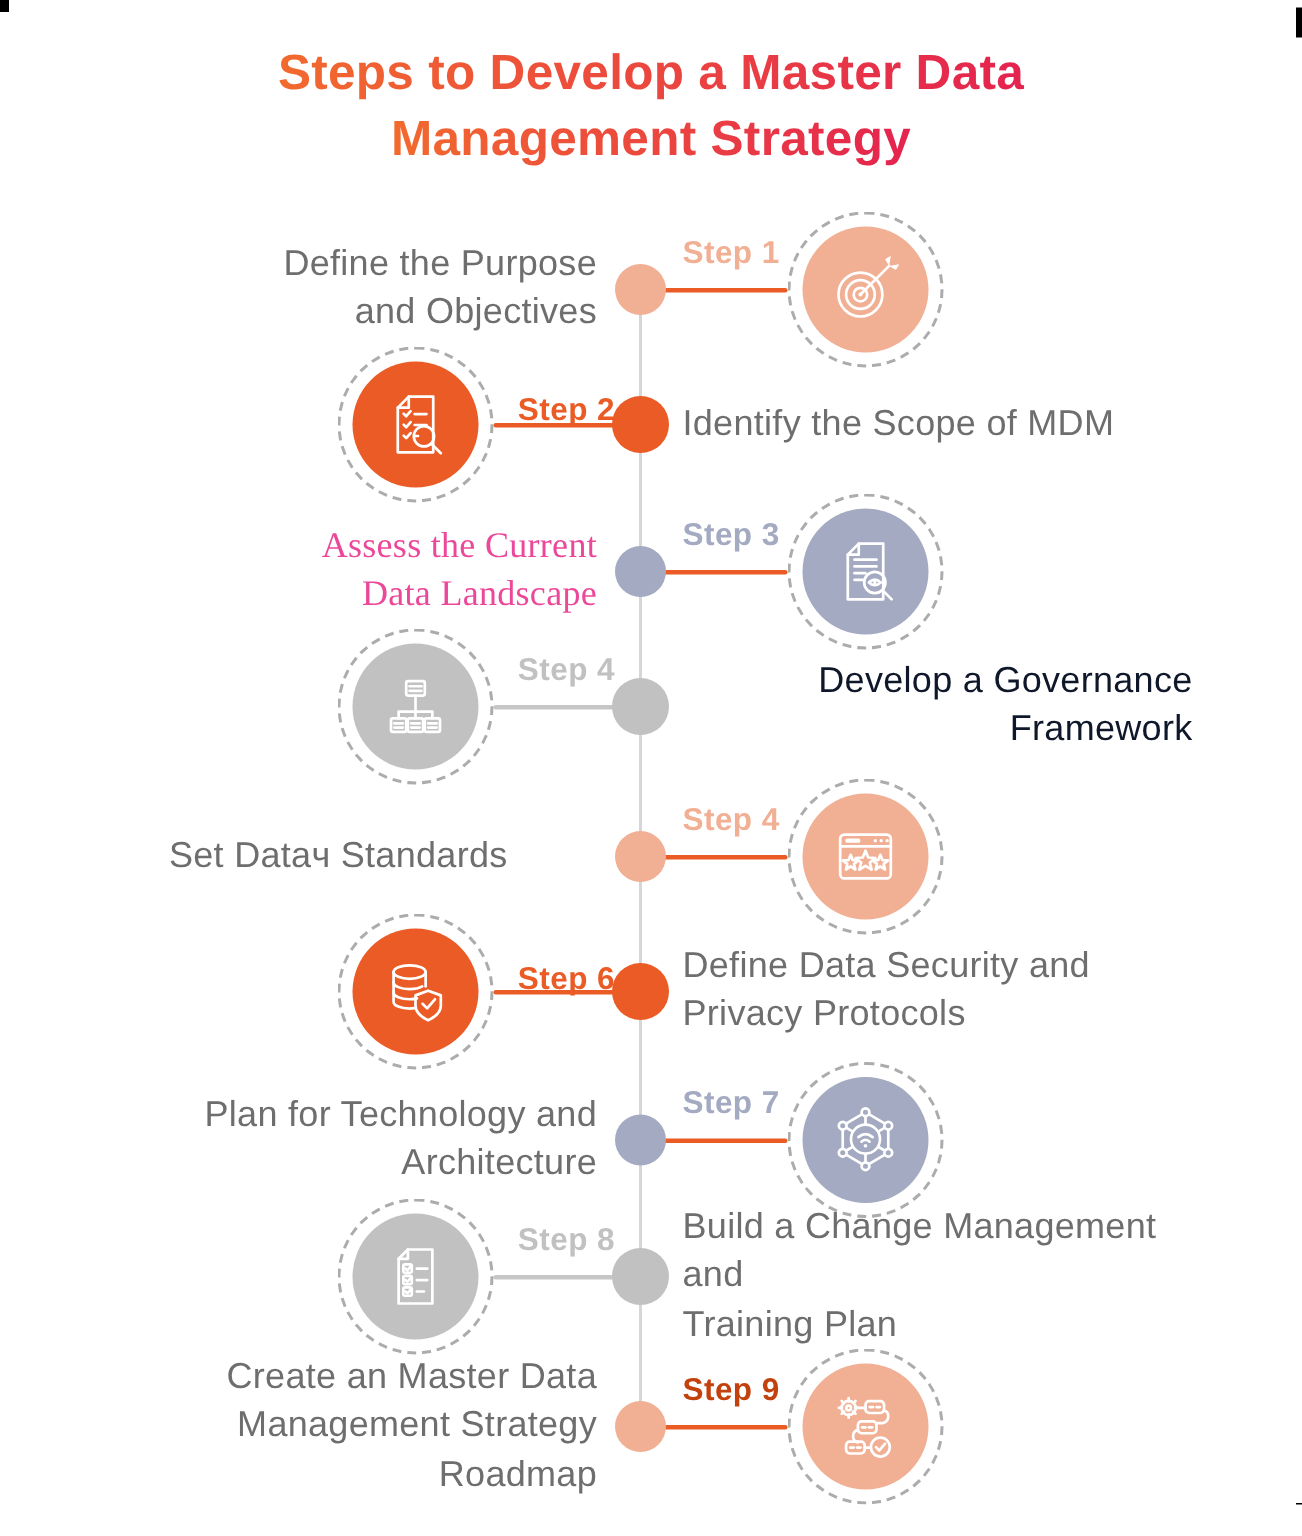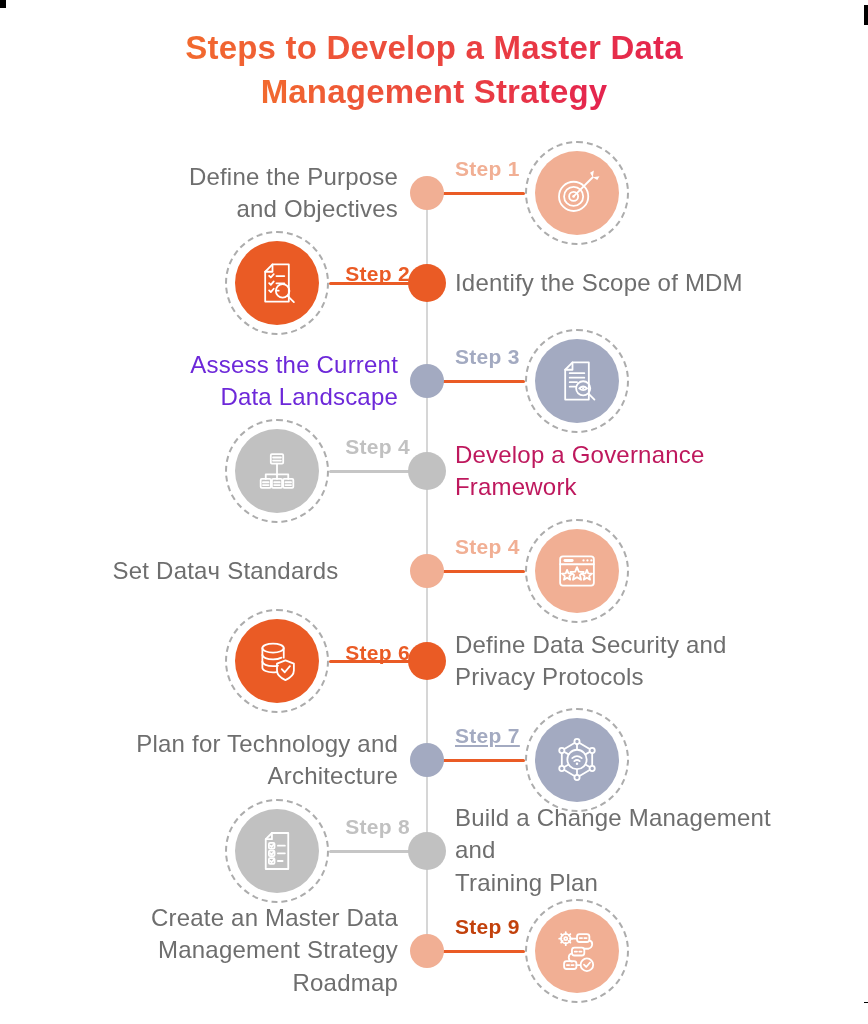--- a/index.html
+++ b/index.html
@@ -76,42 +76,42 @@
     <path d="M17 30.6 l1.5 1.5 2.6 -3"></path>
             <line x1="23.5" y1="30.8" x2="25.5" y2="30.8"></line>
     <circle cx="29" cy="31" r="6"></circle>
     <line x1="33.4" y1="35.4" x2="39" y2="41"></line>
           </svg>
         </div>
       </div>
       <div class="connector" style="left: 427px; top: 379.5px; width: 98px; background: rgb(234, 91, 37);"></div>
       <div class="node" style="left: 410px; top: 364px; width: 34px; height: 34px; background: rgb(163, 170, 193);"></div>
       <div class="step-num" style="color: rgb(163, 170, 193); left: 455px; top: 345px;">Step 3</div>
-      <div class="step-title right-align" style="color: #6d28d9; right: 470px; width: 345px; top: 381px;">Assess the Current
+      <div class="step-title right-align" style="color: #ec4899; right: 470px; width: 345px; top: 381px; font-family: Liberation Serif, serif;">Assess the Current
 Data Landscape</div>
       <div class="icon-ring" style="left: 525px; top: 329px; border-color: rgb(172, 172, 172);">
         <div class="icon-circle" style="background: rgb(163, 170, 193); --circ: #A3AAC1;">
           <svg width="54" height="54" viewBox="0 0 48 48" fill="none" stroke="#FFFFFF" stroke-width="1.6" stroke-linecap="round" stroke-linejoin="round">
     <path d="M20 7.5 H34.5 V40.5 H13.5 V14 z"></path>
     <path d="M20 7.5 V14 h-6.5"></path>
     <line x1="17.5" y1="17" x2="30.5" y2="17"></line>
     <line x1="17.5" y1="21" x2="30.5" y2="21"></line>
     <line x1="17.5" y1="25" x2="24" y2="25"></line>
     <line x1="17.5" y1="29" x2="22.5" y2="29"></line>
     <circle cx="29.5" cy="30.5" r="6.3"></circle>
     <path d="M26 30.5 q3.5 -3.2 7 0 q-3.5 3.2 -7 0 z"></path>
     <circle cx="29.5" cy="30.5" r="1" fill="#fff" stroke="none"></circle>
     <line x1="34.2" y1="35.2" x2="39.5" y2="40.5"></line>
           </svg>
         </div>
       </div>
       <div class="connector" style="left: 329px; top: 469.5px; width: 98px; background: rgb(198, 198, 198);"></div>
       <div class="node" style="left: 408px; top: 452px; width: 38px; height: 38px; background: rgb(193, 193, 193);"></div>
       <div class="step-num" style="color: rgb(193, 193, 193); right: 458px; top: 435px;">Step 4</div>
-      <div class="step-title left-align" style="color: #be185d; left: 455px; width: 340px; top: 471px;">Develop a Governance Framework</div>
+      <div class="step-title left-align" style="color: #0f172a; left: 455px; width: 340px; top: 471px; text-align: right;">Develop a Governance Framework</div>
       <div class="icon-ring" style="left: 225px; top: 419px; border-color: rgb(172, 172, 172);">
         <div class="icon-circle" style="background: rgb(193, 193, 193); --circ: #C1C1C1;">
           <svg width="54" height="54" viewBox="0 0 48 48" fill="none" stroke="#FFFFFF" stroke-width="1.6" stroke-linecap="round" stroke-linejoin="round">
     <rect x="18.5" y="9" width="11" height="8.5" rx="1"></rect>
     <line x1="20.5" y1="12" x2="27.5" y2="12"></line>
             <line x1="20.5" y1="14.7" x2="27.5" y2="14.7"></line>
     <path d="M24 17.5 v9.5 M14 27 h20 M14 27 v4 M34 27 v4 M24 27 v4"></path>
     <rect x="9.5" y="31" width="9" height="8" rx="1"></rect>
     <rect x="19.5" y="31" width="9" height="8" rx="1"></rect>
     <rect x="29.5" y="31" width="9" height="8" rx="1"></rect>
@@ -156,21 +156,21 @@
     <path d="M30 12.5 v8.5"></path>
     <path d="M11 18.5 c0 2.3 4.2 4.1 9.5 4.1 3 0 5.7 -.6 7.5 -1.6"></path>
     <path d="M11 24.5 c0 2.3 4.2 4.1 9.5 4.1 1.6 0 3.1 -.2 4.4 -.5"></path>
     <path d="M31.5 23.5 l7.5 2.8 v6.2 c0 4.2 -3.2 6.6 -7.5 8.5 c-4.3 -1.9 -7.5 -4.3 -7.5 -8.5 v-6.2 z"></path>
     <path d="M28.2 31.3 l2.7 2.7 4.6 -5.4"></path>
           </svg>
         </div>
       </div>
       <div class="connector" style="left: 427px; top: 758.5px; width: 98px; background: rgb(234, 91, 37);"></div>
       <div class="node" style="left: 410px; top: 743px; width: 34px; height: 34px; background: rgb(163, 170, 193);"></div>
-      <div class="step-num" style="color: rgb(163, 170, 193); left: 455px; top: 724px; text-decoration: underline;">Step 7</div>
+      <div class="step-num" style="color: rgb(163, 170, 193); left: 455px; top: 724px;">Step 7</div>
       <div class="step-title right-align" style="color: rgb(110, 110, 110); right: 470px; width: 345px; top: 760px;">Plan for Technology and
 Architecture</div>
       <div class="icon-ring" style="left: 525px; top: 708px; border-color: rgb(172, 172, 172);">
         <div class="icon-circle" style="background: rgb(163, 170, 193); --circ: #A3AAC1;">
           <svg width="54" height="54" viewBox="0 0 48 48" fill="none" stroke="#FFFFFF" stroke-width="1.6" stroke-linecap="round" stroke-linejoin="round">
     <path d="M24 7.5 L37.5 15.5 V31.5 L24 39.5 L10.5 31.5 V15.5 z"></path>
     <line x1="24" y1="7.5" x2="24" y2="15"></line>
             <line x1="37.5" y1="15.5" x2="31.5" y2="19"></line>
     <line x1="37.5" y1="31.5" x2="31.5" y2="28"></line>
             <line x1="24" y1="39.5" x2="24" y2="32"></line>

